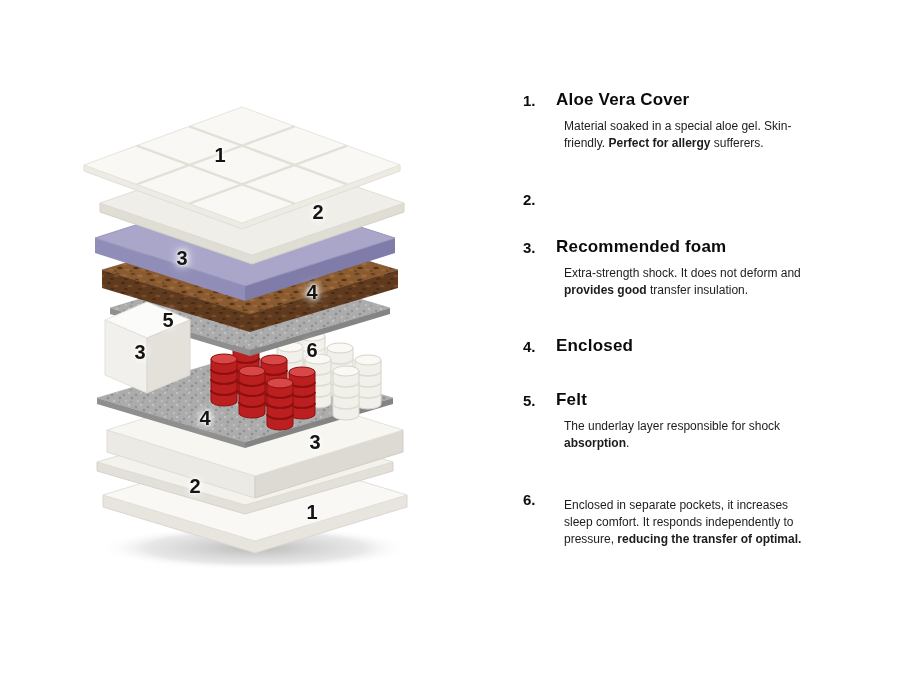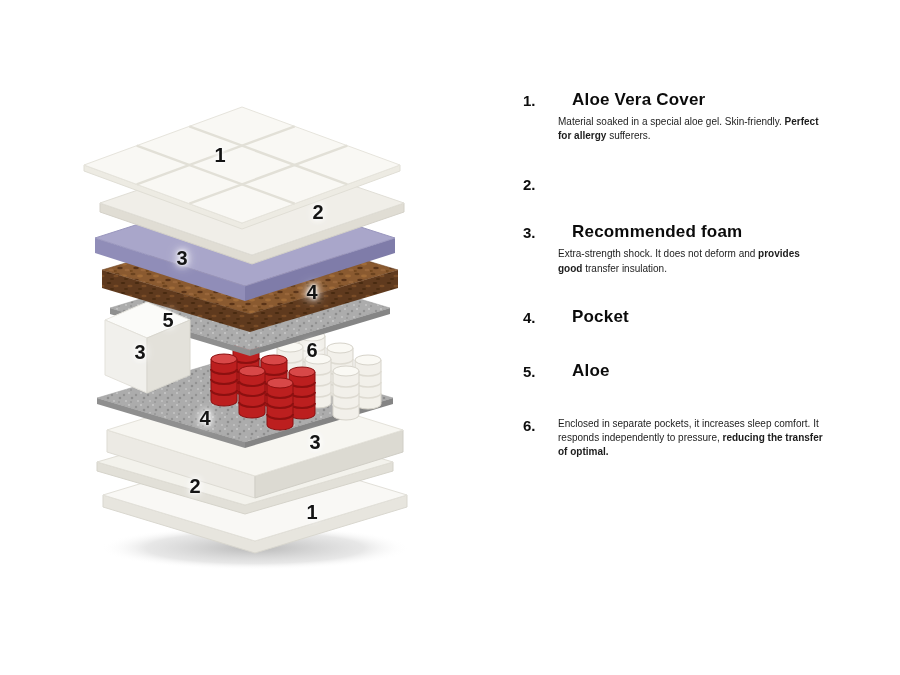--- a/index.html
+++ b/index.html
@@ -13,22 +13,22 @@
   .layer-num{
     position:absolute;transform:translate(-50%,-50%);
     font-size:20px;font-weight:bold;color:#141414;line-height:1;
     text-shadow:0 0 3px #fff,0 0 6px #fff,0 0 10px rgba(255,255,255,.95),0 0 14px rgba(255,255,255,.85);
   }
   
   .legend{position:absolute;left:523px;top:90px;width:305px;display:flex;flex-direction:column;}
   .legend-item{display:flex;gap:9px;margin-bottom:29px;}
   .li-num{flex:none;width:24px;font-size:15px;font-weight:bold;padding-top:2px;color:#0d0d0d;}
   .li-body{flex:1;}
-  .li-title{margin:0 0 5px 16px;font-size:17px;font-weight:bold;letter-spacing:.2px;color:#0b0b0b;}
-  .li-desc{margin:2px;font-size:10px;line-height:1.42;color:#1c1c1c;}
+  .li-title{margin:0 0 5px 0;font-size:17px;font-weight:bold;letter-spacing:.2px;color:#0b0b0b;}
+  .li-desc{margin:8px;font-size:12px;line-height:1.42;color:#1c1c1c;}
   .li-desc .b{font-weight:bold;}
 </style>
 </head>
 <body>
 
 <div class="screen">
 
   <div class="diagram">
     <svg width="420" height="510" viewBox="0 0 420 510">
       <defs>
@@ -186,28 +186,29 @@
       <span class="li-num">3.</span>
       <div class="li-body">
         <h3 class="li-title">Recommended foam</h3>
         <p class="li-desc"><span>Extra-strength shock. It does not deform and </span><span class="b">provides good</span><span> transfer insulation.</span></p>
       </div>
     </div>
 
     <div class="legend-item">
       <span class="li-num">4.</span>
       <div class="li-body">
-        <h3 class="li-title">Pocket</h3>
+        <h3 class="li-title">Enclosed</h3>
       </div>
     </div>
 
     <div class="legend-item">
       <span class="li-num">5.</span>
       <div class="li-body">
-        <h3 class="li-title">Aloe</h3>
+        <h3 class="li-title">Felt</h3>
+        <p class="li-desc"><span>The underlay layer responsible for shock </span><span class="b">absorption</span><span>.</span></p>
       </div>
     </div>
 
     <div class="legend-item">
       <span class="li-num">6.</span>
       <div class="li-body">
         <p class="li-desc"><span>Enclosed in separate pockets, it increases sleep comfort. It responds independently to pressure, </span><span class="b">reducing the transfer of optimal.</span></p>
       </div>
     </div>
 

